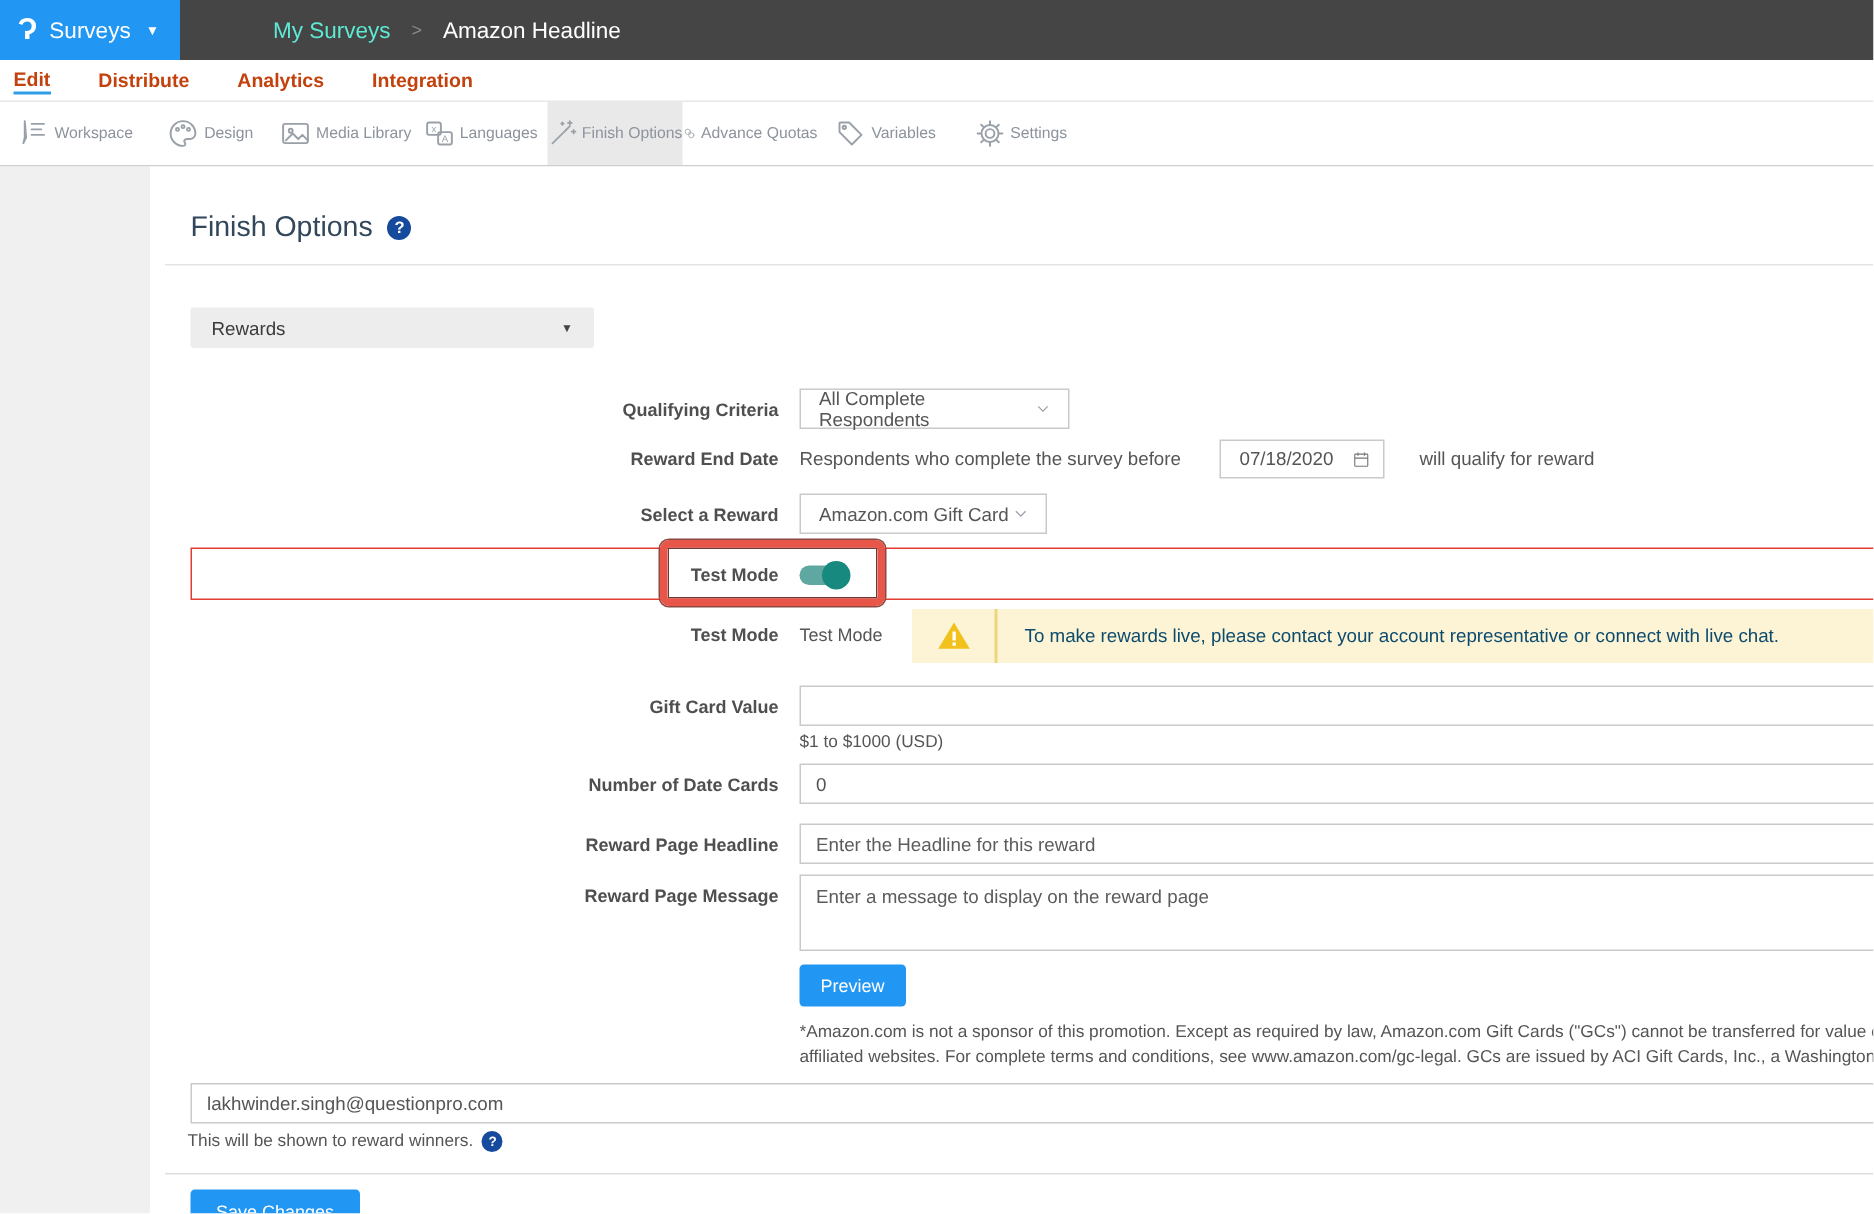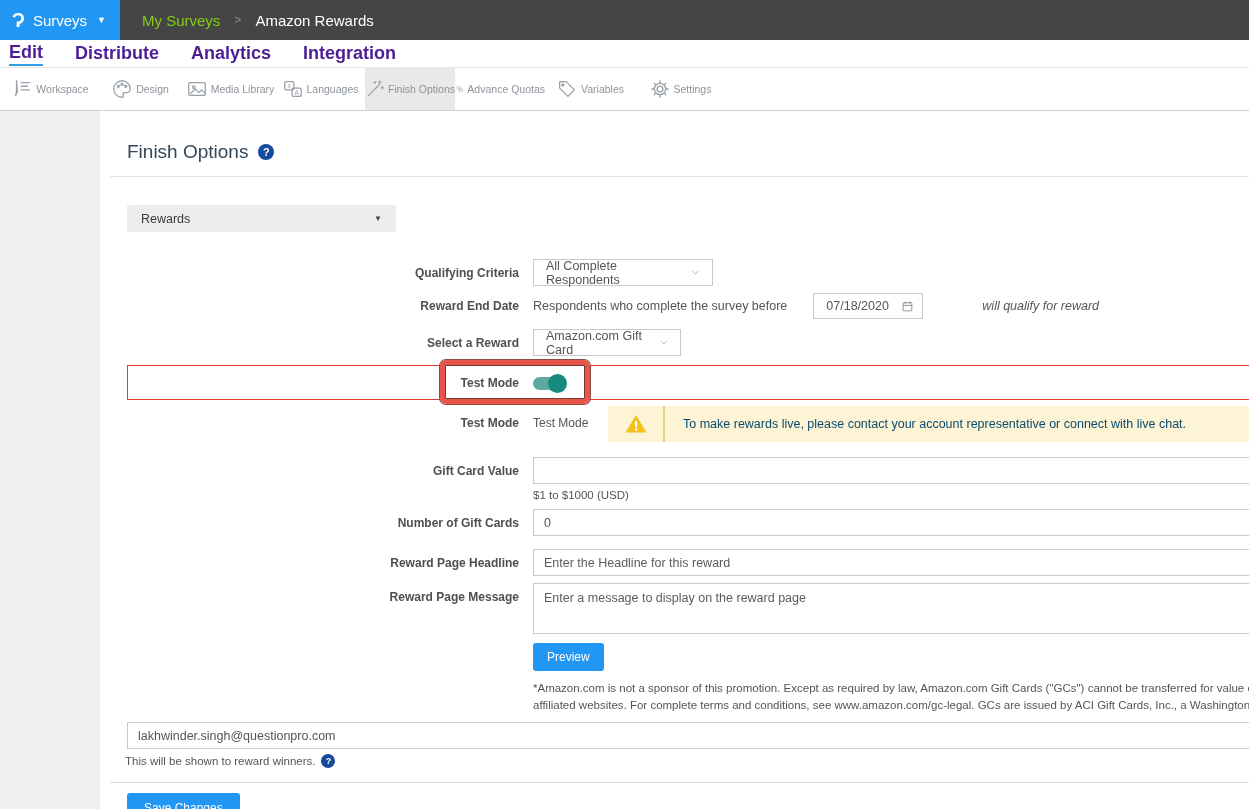--- a/index.html
+++ b/index.html
@@ -7,28 +7,28 @@
     font-family:"Liberation Sans", sans-serif; }
 
   
   .topbar { height:40px; background:#454545; display:flex; align-items:stretch; }
   .brand { width:120px; background:#2196f3; color:#fff; display:flex; align-items:center;
     padding:0 10px 0 12px; gap:8px; cursor:pointer; }
   .brand .logo { font-size:20px; font-weight:bold; line-height:1; }
   .brand .brand-label { font-size:15px; }
   .brand .caret { font-size:9px; margin-left:2px; }
   .breadcrumb { display:flex; align-items:center; gap:14px; padding-left:22px; font-size:15px; }
-  .bc-parent { color:#84cc16; cursor:pointer; }
+  .bc-parent { color:#5eead4; cursor:pointer;margin-left:40px; }
   .bc-sep { color:#8a8a8a; font-size:12px; }
   .bc-current { color:#ffffff; }
 
   
   .navtabs { height:27px; display:flex; align-items:center; gap:32px; padding-left:9px;
     background:#fff; }
-  .navtab { font-size:18px; color:#4c1d95; font-weight:bold; cursor:pointer;text-align:right; }
+  .navtab { font-size:13px; color:#c2410c; font-weight:bold; cursor:pointer;text-align:right; }
   .navtab.active { border-bottom:2px solid #2e9fe6; padding-bottom:1px; }
 
   
   .toolbar { height:44px; border-top:1px solid #e8e8e8; border-bottom:1px solid #cfcfcf;
     display:flex; padding-left:5px; background:#fff; }
   .tool { width:90px; display:flex; flex-direction:row; align-items:center;
     justify-content:center; gap:3px; cursor:pointer; }
   .tool.active { background:#e9e9e9; }
   .tool svg { width:22px; height:22px; stroke:#9aa0a8; fill:none; stroke-width:1.4;
     stroke-linecap:round; stroke-linejoin:round; }
@@ -117,21 +117,21 @@
 
 <div class="topbar">
   <div class="brand">
     <span class="logo">Ɂ</span>
     <span class="brand-label">Surveys</span>
     <span class="caret">▼</span>
   </div>
   <div class="breadcrumb">
     <span class="bc-parent">My Surveys</span>
     <span class="bc-sep">&gt;</span>
-    <span class="bc-current">Amazon Rewards</span>
+    <span class="bc-current">Amazon Headline</span>
   </div>
 </div>
 
 <div class="navtabs">
   <span class="navtab active">Edit</span>
   <span class="navtab">Distribute</span>
   <span class="navtab">Analytics</span>
   <span class="navtab">Integration</span>
 </div>
 
@@ -244,28 +244,28 @@
             <span class="plain-text">Respondents who complete the survey before</span>
             <div class="date-box" style="margin-left:26px;">
               <span>07/18/2020</span>
               <svg viewBox="0 0 24 24">
                 <rect x="4" y="5" width="16" height="15" rx="1"></rect>
                 <line x1="8" y1="3" x2="8" y2="7"></line>
                   <line x1="16" y1="3" x2="16" y2="7"></line>
                 <line x1="4" y1="10" x2="20" y2="10"></line>
               </svg>
             </div>
-            <span class="plain-text" style="margin-left:59px;font-style:italic;">will qualify for reward</span>
+            <span class="plain-text" style="margin-left:23px;">will qualify for reward</span>
           </div>
         </div>
 
         <div class="row mt10">
           <div class="lbl">Select a Reward</div>
           <div class="ctl">
-            <div class="sel" style="width:148px;">
+            <div class="sel" style="width:165px;">
               <span>Amazon.com Gift Card</span>
               <svg viewBox="0 0 24 24">
                   <path d="M6 9 l6 6 6-6"></path>
                 </svg>
             </div>
           </div>
         </div>
 
         <div class="row toggle-row">
           <div class="anno-thin"></div>
@@ -296,21 +296,21 @@
 
         <div class="row top mt15">
           <div class="lbl" style="padding-top:7px;">Gift Card Value</div>
           <div class="ctl" style="display:block;">
             <input class="txt" type="text" style="">
             <div class="helper">$1 to $1000 (USD)</div>
           </div>
         </div>
 
         <div class="row mt8">
-          <div class="lbl">Number of Gift Cards</div>
+          <div class="lbl">Number of Date Cards</div>
           <div class="ctl">
             <input class="txt" type="text" value="0" style="">
           </div>
         </div>
 
         <div class="row mt13">
           <div class="lbl">Reward Page Headline</div>
           <div class="ctl">
             <input class="txt" type="text" placeholder="Enter the Headline for this reward" style="">
           </div>

